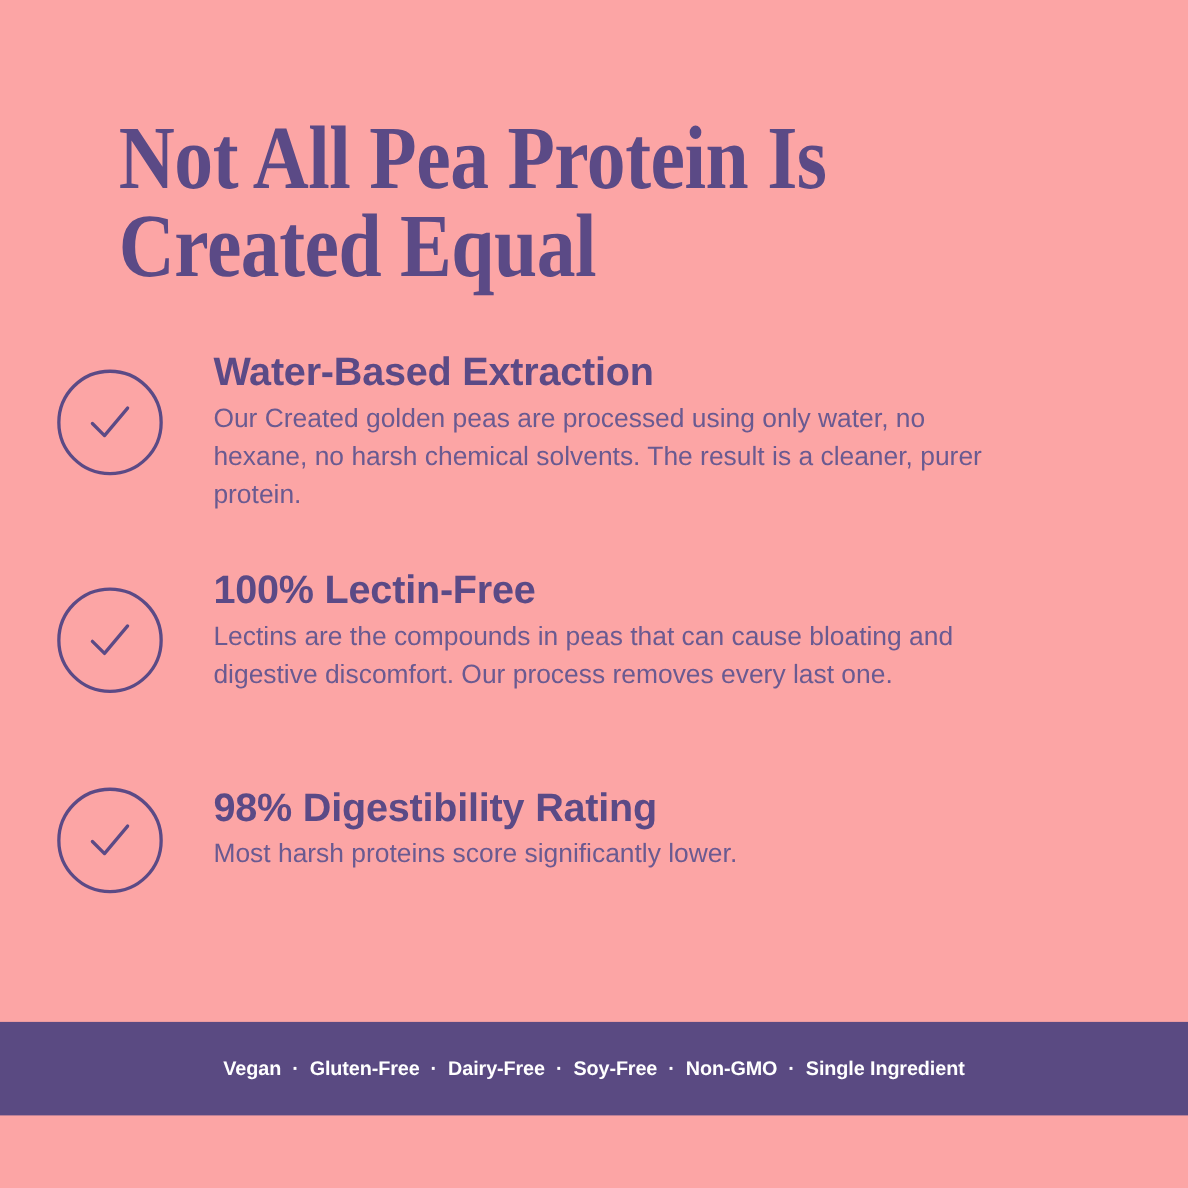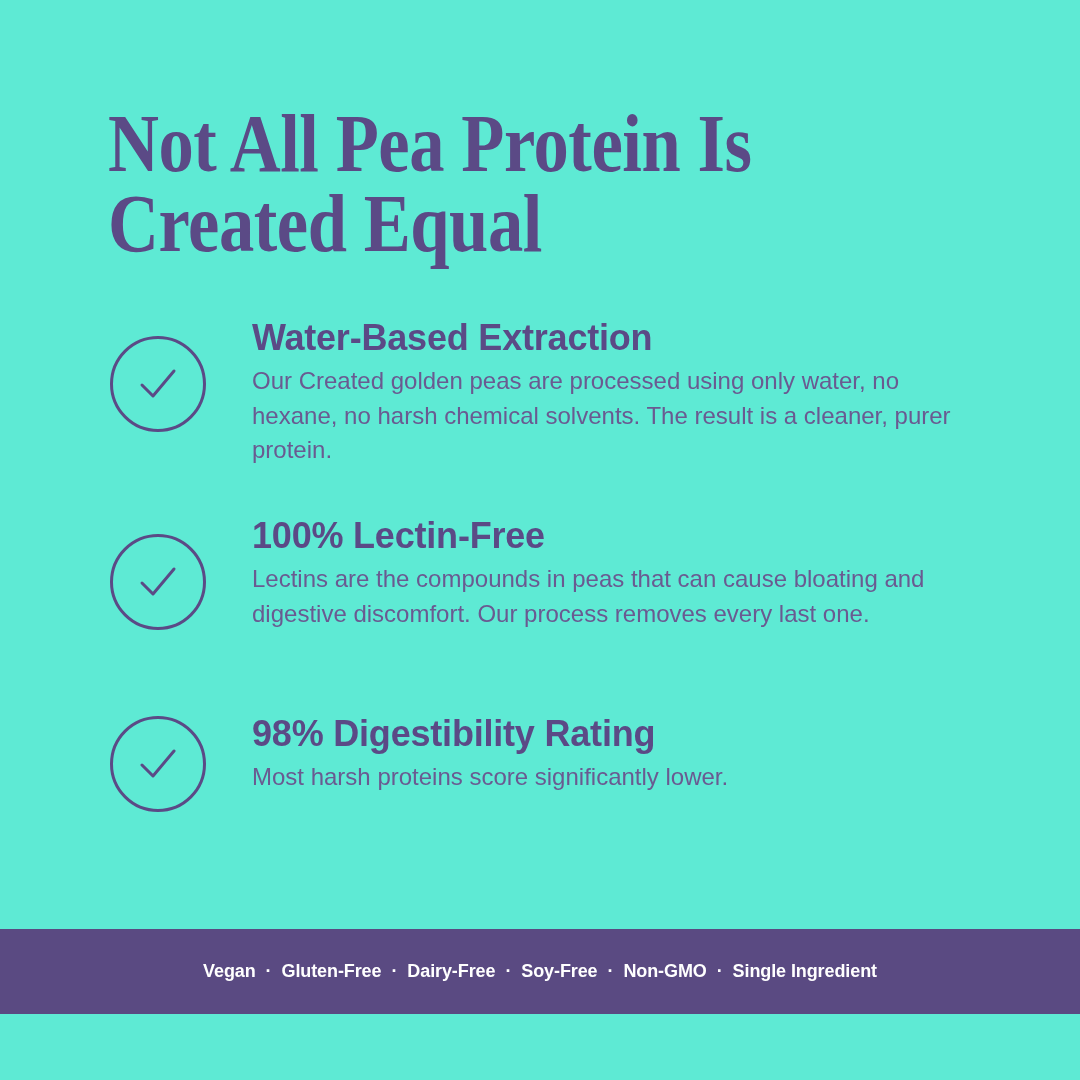--- a/index.html
+++ b/index.html
@@ -11,21 +11,21 @@
     height: 1080px;
     background: #F4F1EB;
     font-family: "Liberation Sans", sans-serif;
     overflow: hidden;
     position: relative;
   }
 
   .poster {
     position: absolute;
     inset: 0;
-    background: #5eead4;
+    background: #fca5a5;
     display: flex;
     flex-direction: column;
   }
 
   
   .headline-wrap {
     position: absolute;
     left: 108px;
     top: 104px;
     width: 880px;
@@ -47,21 +47,21 @@
   .features {
     position: absolute;
     left: 0;
     top: 318px;
     width: 1080px;
   }
   .feature {
     position: relative;
     display: flex;
     align-items: flex-start;
-    padding-left: 110px;
+    padding-left: 52px;
     margin-bottom: 0;
   }
   .feature-1 { height: 198px; }
   .feature-2 { height: 198px; }
   .feature-3 { height: 120px; }
 
   .check-badge {
     flex: 0 0 auto;
     width: 96px;
     height: 96px;

